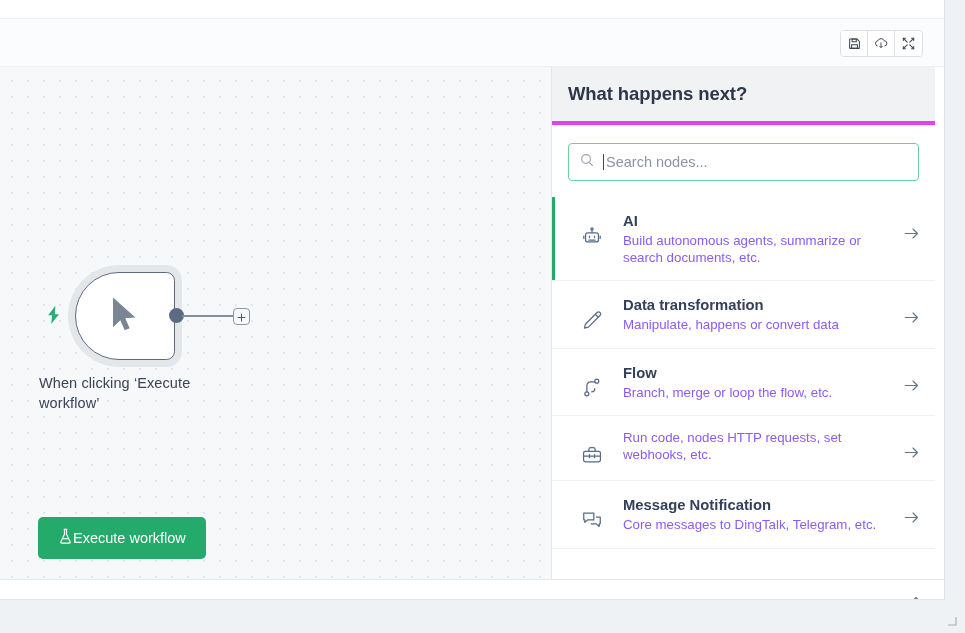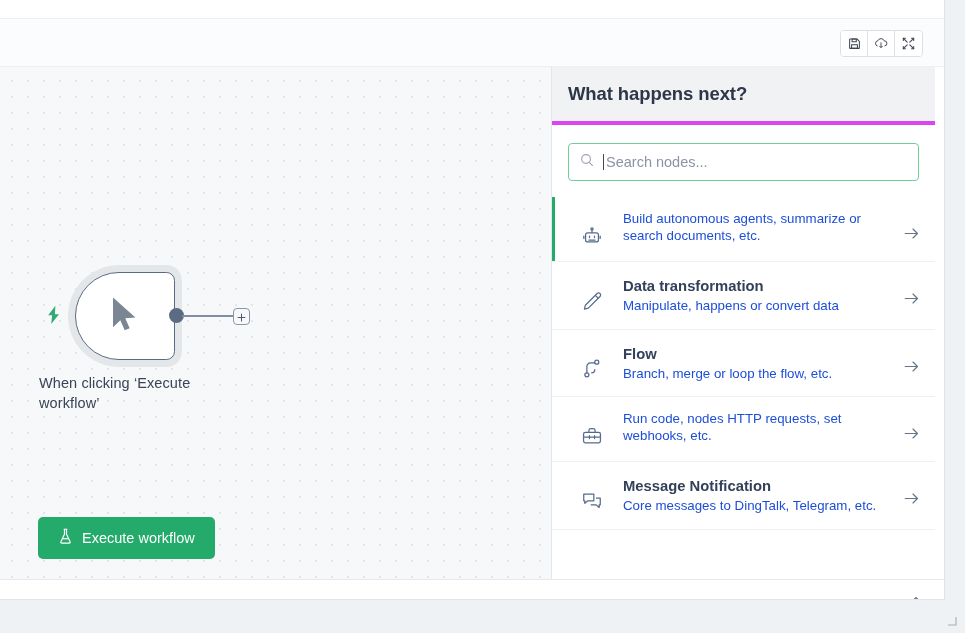--- a/index.html
+++ b/index.html
@@ -184,21 +184,21 @@
     height: 42px;
     padding: 0 20px;
     background: #24aa6a;
     border: none;
     border-radius: 5px;
     color: #ffffff;
     font-size: 14.5px;
     font-family: "Liberation Sans", sans-serif;
     display: flex;
     align-items: center;
-    gap: 9px;
+    gap: 0;
     cursor: pointer;
   }
 
   
   .panel {
     position: absolute;
     left: 551px;
     top: 67px;
     width: 384px;
     height: 512px;
@@ -302,21 +302,21 @@
   .cat-name {
     font-size: 14.8px;
     font-weight: bold;
     color: #33415a;
     line-height: 21px;
     margin-bottom: 1px;
   }
 
   .cat-desc {
     font-size: 13.3px;
-    color: #1d4ed8;
+    color: #8b5cf6;
     line-height: 16.5px;
   }
 
   .cat-arrow {
     flex: 0 0 auto;
     display: flex;
     align-items: center;
     margin-top: 16px;
     color: #6a7689;
   }
@@ -472,20 +472,21 @@
             <svg width="22" height="22" viewBox="0 0 24 24" fill="none" stroke="#566a8a" stroke-width="1.35" stroke-linejoin="round">
               <rect x="5" y="8.5" width="14" height="10" rx="2.2"></rect>
               <path d="M12 5.2v3.3"></path>
               <circle cx="12" cy="4.3" r="1.2"></circle>
               <path d="M3.1 12v2.6M20.9 12v2.6" stroke-linecap="round"></path>
               <path d="M9.3 12v1.7M14.7 12v1.7" stroke-linecap="round"></path>
               <path d="M8.6 16.4h6.8" stroke-linecap="round"></path>
             </svg>
           </div>
           <div class="cat-text">
+            <div class="cat-name">AI</div>
             <div class="cat-desc">Build autonomous agents, summarize or search documents, etc.</div>
           </div>
           <div class="cat-arrow">
             <svg width="15" height="13" viewBox="0 0 16 14" fill="none" stroke="#66748a" stroke-width="1.3" stroke-linecap="round" stroke-linejoin="round">
               <path d="M1.2 7h13.2M9.6 2.2 14.4 7l-4.8 4.8"></path>
             </svg>
           </div>
         </div>
 
         <div class="cat-item">

